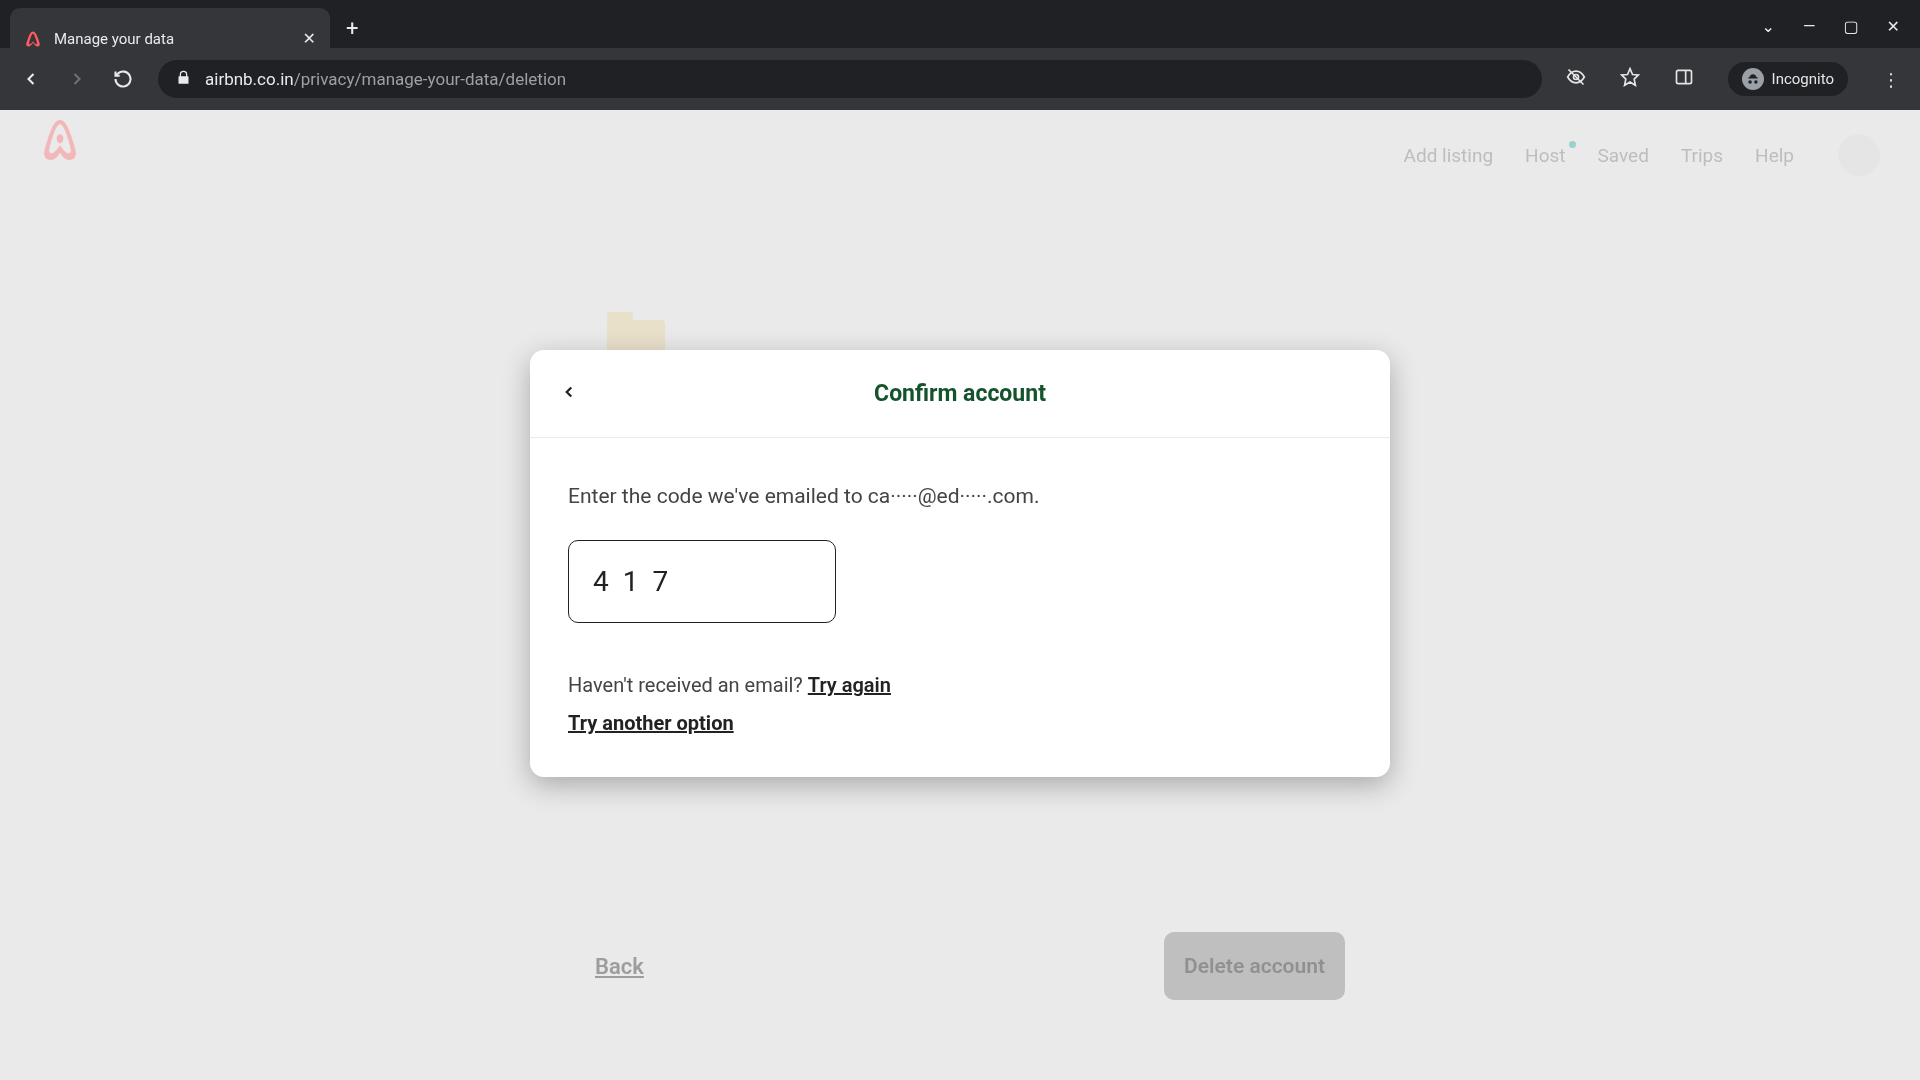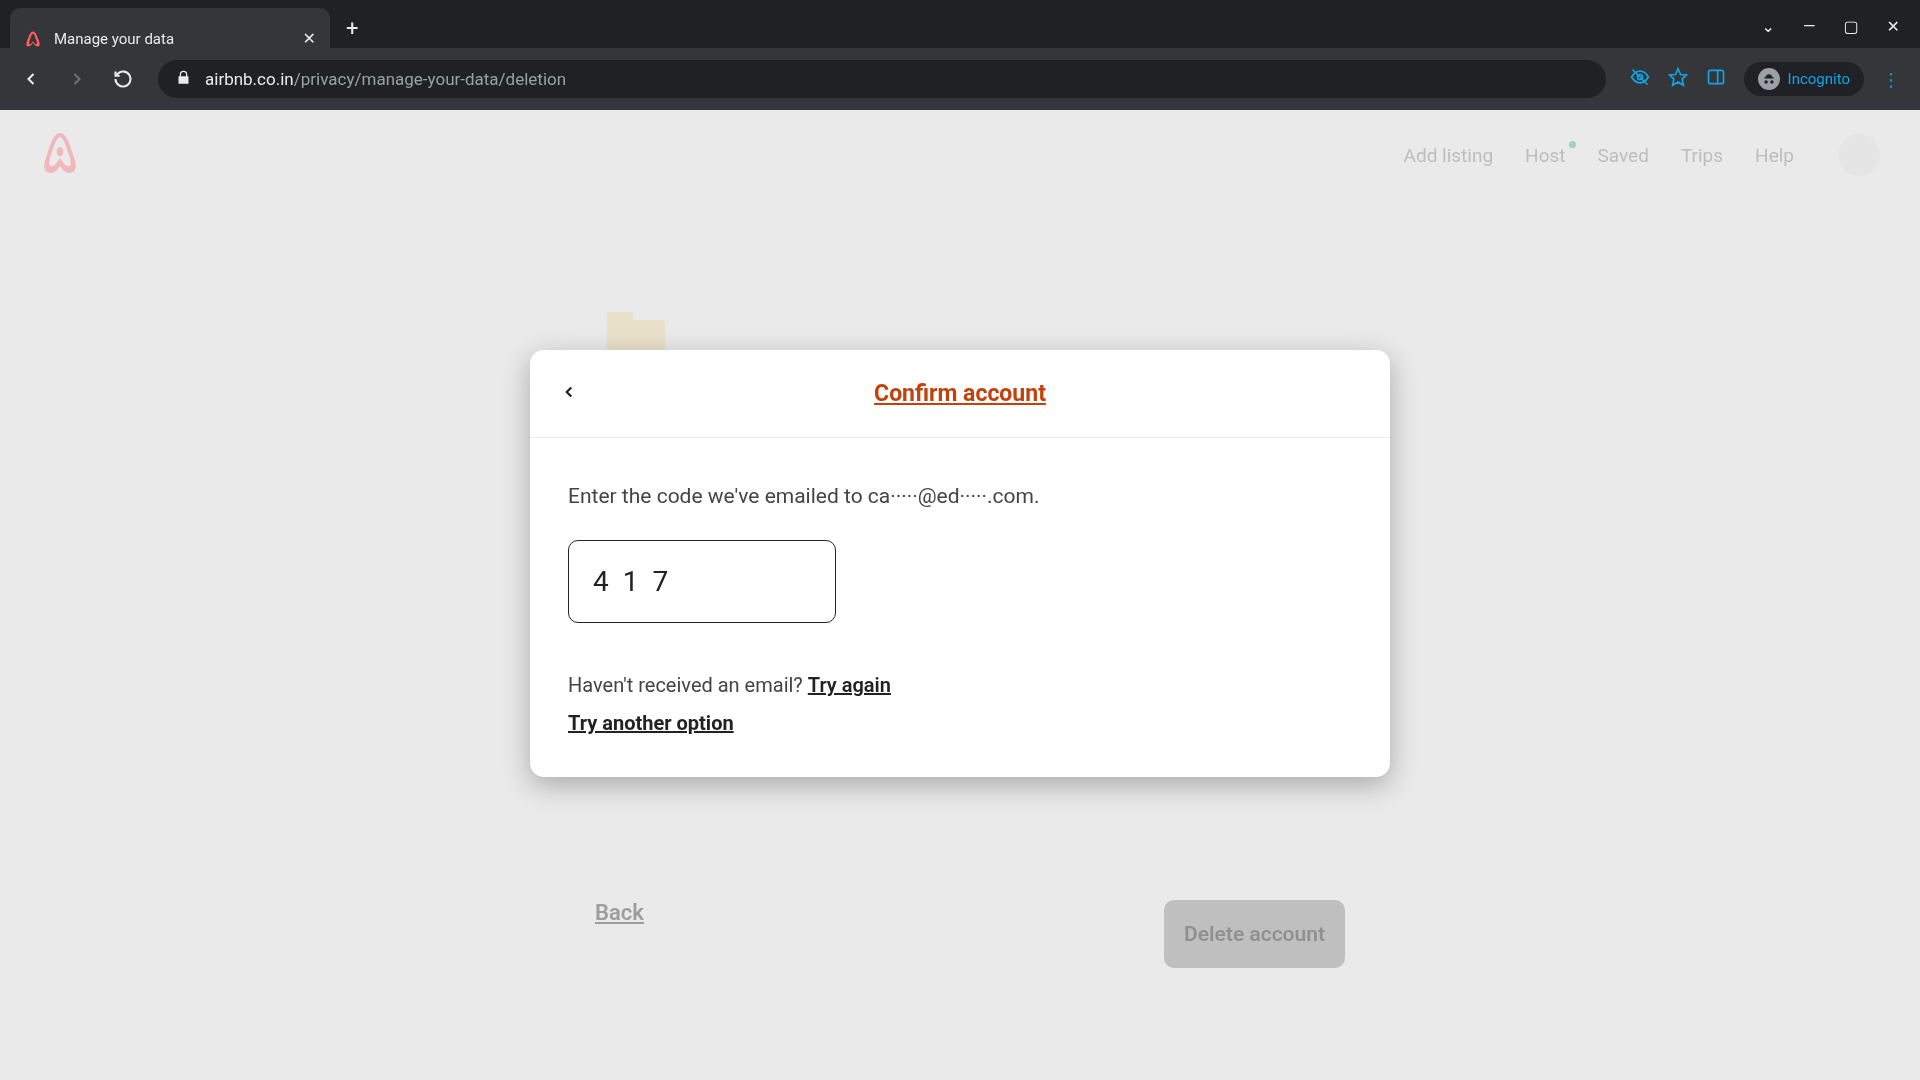--- a/index.html
+++ b/index.html
@@ -125,22 +125,22 @@
       color: #e8eaed;
     }
     
     .url-text .path {
       color: #9aa0a6;
     }
     
     .toolbar-icons {
       display: flex;
       align-items: center;
-      gap: 18px;
-      color: #0ea5e9;
+      gap: 34px;
+      color: #e5e5e5;
       padding: 0 8px;
     }
     
     .toolbar-icons .ico {
       cursor: pointer;
       font-size: 18px;
     }
     
     .incognito-badge {
       display: flex;
@@ -171,21 +171,20 @@
     
     .page-overlay {
       position: absolute;
       inset: 0;
       background: rgba(220, 220, 220, 0.6);
     }
     
     .site-header {
       height: 90px;
       display: flex;
-      align-items: center;
       padding: 8px 40px;
       position: relative;
       z-index: 1;
     }
     
     .logo {
       color: #ff5a5f;
       opacity: 0.35;
     }
     
@@ -248,27 +247,27 @@
       top: -8px;
       left: 0;
       width: 26px;
       height: 10px;
       background: #e8c97a;
       border-radius: 3px 3px 0 0;
     }
     
     .bg-buttons {
       position: absolute;
-      top: 790px;
+      top: 822px;
       left: 50%;
       transform: translateX(-50%);
       width: 770px;
       display: flex;
       justify-content: space-between;
-      align-items: flex-start;
+      align-items: center;
       opacity: 0.38;
       z-index: 1;
     }
     
     .bg-back {
       text-decoration: underline;
       font-size: 22px;
       font-weight: 600;
       color: #222;
       margin-left: 20px;
@@ -310,22 +309,21 @@
       font-size: 22px;
       color: #222;
     }
     
     .modal-title {
       position: absolute;
       left: 50%;
       transform: translateX(-50%);
       font-size: 23px;
       font-weight: 700;
-      color: #c2410c;
-      text-decoration: underline;
+      color: #14532d;
     }
     
     .modal-body {
       padding: 34px 38px 42px;
     }
     
     .body-heading {
       font-size: 30px;
       font-weight: 700;
       color: #222;

